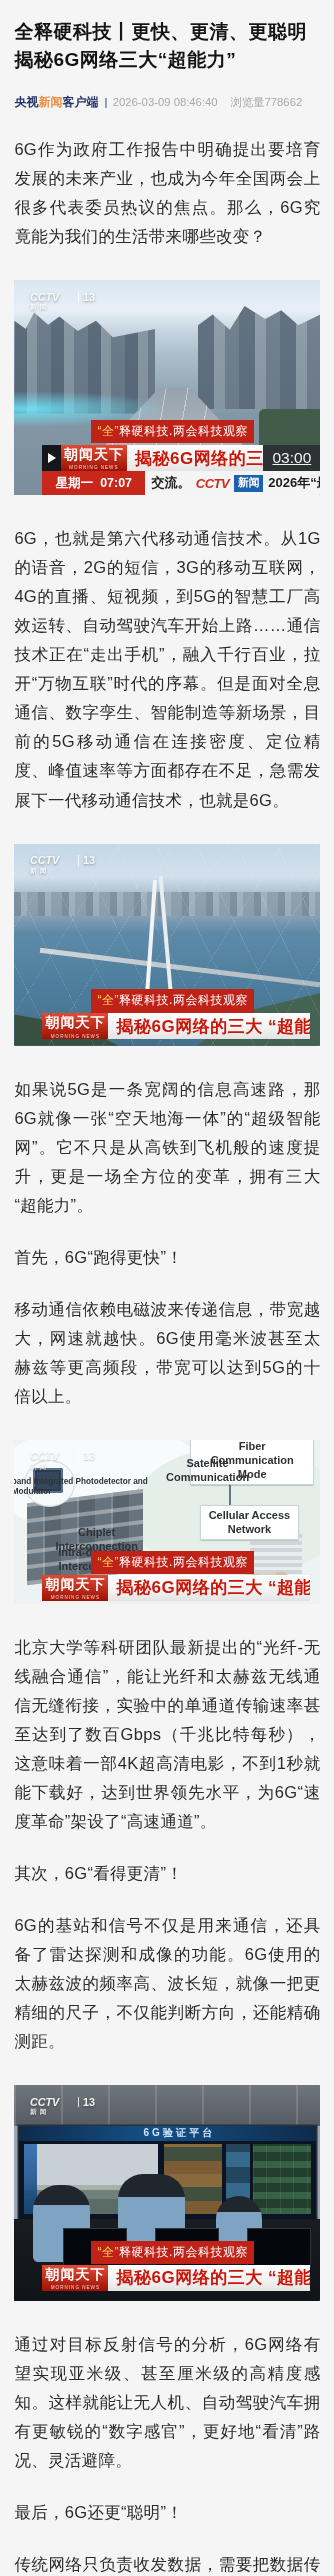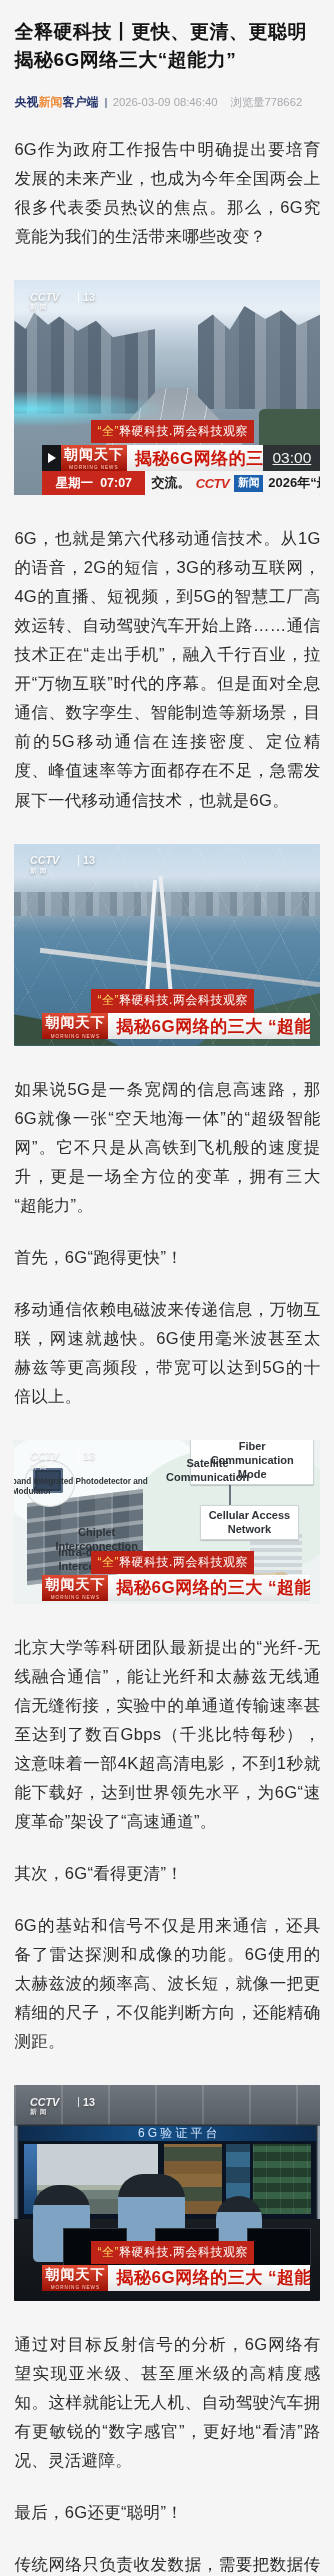--- a/index.html
+++ b/index.html
@@ -95,21 +95,21 @@
   .lbl-chip{left:11%;top:25%;background:transparent;border:none;box-shadow:none;margin-top:43px;}
   .lbl-dc{left:12%;bottom:17%;background:transparent;border:none;box-shadow:none;z-index:1;}
   
   .s4-ceiling{left:0;right:0;top:0;height:19%;
     background:
       repeating-linear-gradient(90deg,rgba(255,255,255,.14) 0 1.5px,transparent 1.5px 47px),
       linear-gradient(180deg,#70767d,#555b62);}
   .s4-screen{left:1.5%;right:1.5%;top:19%;height:43%;background:#0a1422;box-shadow:0 0 0 1.5px #2a3038;}
   .s4-head{left:1.5%;right:1.5%;top:19%;height:14.4px;
     background:linear-gradient(90deg,#0e2b4c,#155087 45%,#0e2b4c);display:flex;align-items:center;justify-content:center;}
-  .s4-head span{color:#cfe4ff;font-size:12px;font-weight:400;letter-spacing:3.1px;margin-left:24px;}
+  .s4-head span{color:#cfe4ff;font-size:10px;font-weight:700;letter-spacing:3.1px;margin-left:24px;}
   .s4-cam{left:3%;top:calc(19% + 17.5px);width:44%;bottom:40.5%;
     background:linear-gradient(180deg,#c9d0d5 0 58%,#a8b3a6 58% 66%,#70807a 66% 78%,#5c6b66 78% 100%);}
   .s4-cam-bar{left:3%;top:calc(19% + 17.5px);width:13.4px;bottom:40.5%;background:linear-gradient(180deg,#2f6cb0,#123e6e);opacity:.9;}
   .s4-mid{left:49%;top:calc(19% + 17.5px);width:19%;bottom:40.5%;
     background:repeating-linear-gradient(0deg,#7c5c34 0 13.4px,#41503e 13.4px 27px,#8a6a3c 27px 40px);}
   .s4-mid2{left:69%;top:calc(19% + 17.5px);width:8%;bottom:40.5%;
     background:repeating-linear-gradient(0deg,#24455e 0 15.5px,#356a8c 15.5px 31px);}
   .s4-map{left:78%;right:3%;top:calc(19% + 17.5px);bottom:40.5%;
     background:
       repeating-linear-gradient(90deg,rgba(255,255,255,.08) 0 1px,transparent 1px 13.4px),
@@ -240,21 +240,21 @@
       <div class="program-logo">
         <span class="cn">朝闻天下</span>
         <span class="en">MORNING NEWS</span>
       </div>
       <div class="banner-main">揭秘6G网络的三大 “超能力”</div>
     </div>
   </figure>
 
   <p class="body">如果说5G是一条宽阔的信息高速路，那6G就像一张“空天地海一体”的“超级智能网”。它不只是从高铁到飞机般的速度提升，更是一场全方位的变革，拥有三大“超能力”。</p>
   <p class="body">首先，6G“跑得更快”！</p>
-  <p class="body">移动通信依赖电磁波来传递信息，万物互联，网速就越快。6G使用毫米波甚至太赫兹等更高频段，带宽可以达到5G的十倍以上。</p>
+  <p class="body">移动通信依赖电磁波来传递信息，带宽越大，网速就越快。6G使用毫米波甚至太赫兹等更高频段，带宽可以达到5G的十倍以上。</p>
 
   <figure class="shot fig3">
     <div class="scene">
       <div class="layer s3-bg"></div>
       <div class="layer s3-blob1"></div>
       <div class="layer s3-blob2"></div>
       <div class="layer s3-servers"></div>
       <div class="layer s3-chip-circle"></div>
       <div class="layer s3-chip"></div>
       <div class="layer s3-tower"></div>

